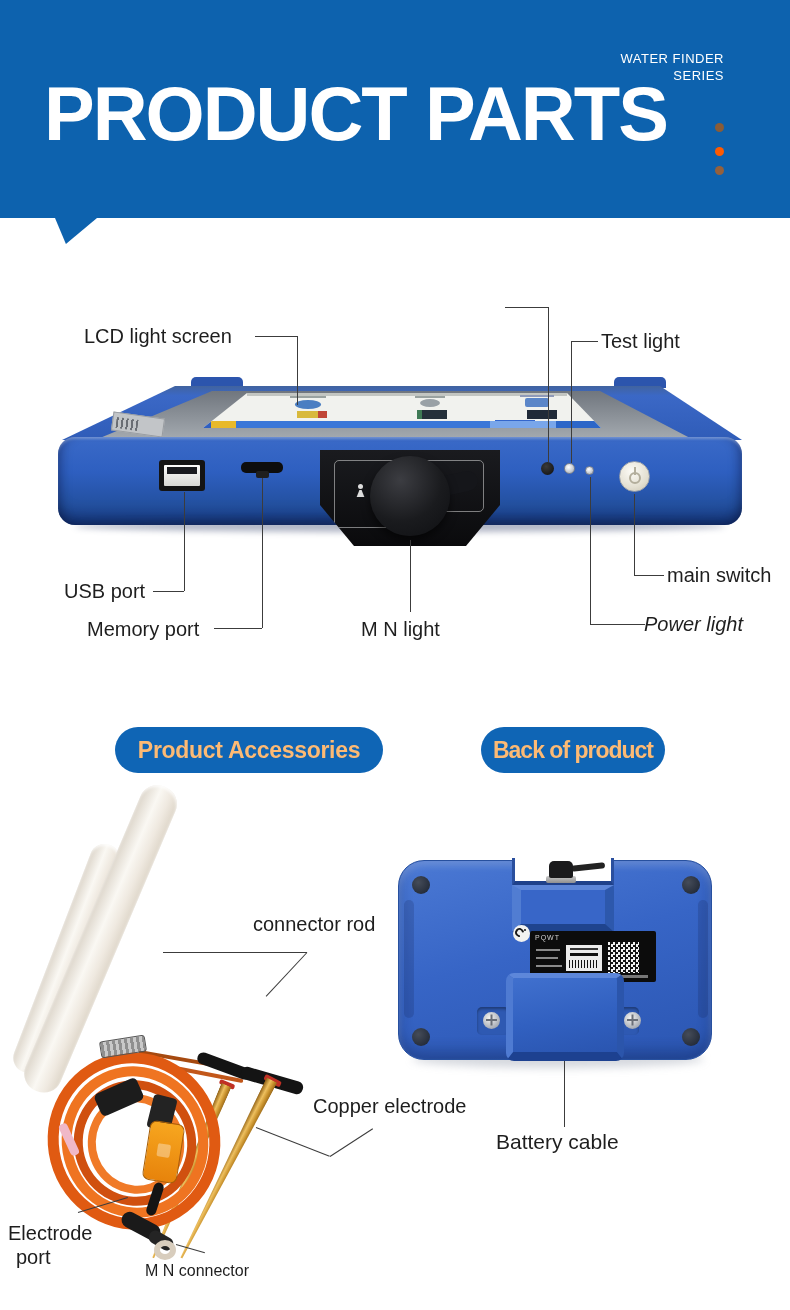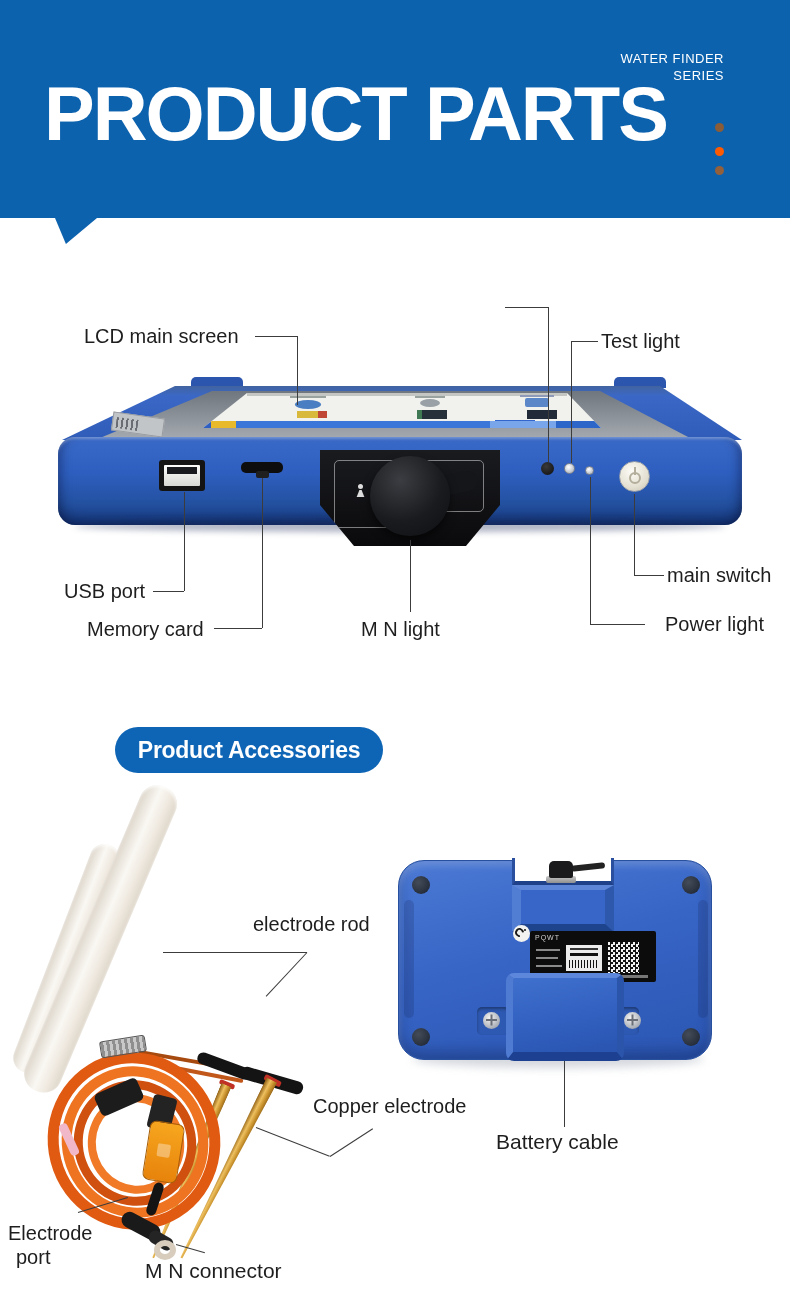--- a/index.html
+++ b/index.html
@@ -66,21 +66,21 @@
                background:radial-gradient(circle at 40% 35%,#3a3a3a,#0d0d0d); }
   .led { border-radius:50%; border:1px solid #7d828c;
          background:radial-gradient(circle at 40% 35%,#ffffff,#b6bcc6 75%); }
   .main-switch { left:619px; top:461px; width:31px; height:31px; border-radius:50%;
                  border:1px solid #9aa0aa;
                  background:radial-gradient(circle at 40% 32%,#fcfbf6,#e4e0d2 60%,#c9c4b2); }
   .pw-ring { left:9px; top:10px; width:12px; height:12px; border:2px solid #b3ae9c; border-radius:50%; }
   .pw-line { left:14px; top:5px; width:2px; height:8px; background:#b3ae9c; }
 
   
-  .pill { height:46px; border-radius:23px; background:#0f65b5; color:#ffffff; display:flex;
+  .pill { height:46px; border-radius:23px; background:#0f65b5; color:#fdba74; display:flex;
           align-items:center; justify-content:center; font-size:23px; font-weight:bold; }
 
   
   .rod { border-radius:18px; transform-origin:50% 0;
          background:linear-gradient(90deg,#ddd6cb,#faf8f3 42%,#efe9e0 72%,#ded6c9);
          box-shadow:inset 0 2px 3px rgba(255,255,255,.8); }
   .spike { transform-origin:50% 0;
            background:linear-gradient(90deg,#8a5a10,#eec05f 42%,#c8912c 72%,#96661a);
            clip-path:polygon(0 0,100% 0,58% 100%,42% 100%); }
   .redring { background:#c03024; transform-origin:50% 0; border-radius:2px; }
@@ -181,48 +181,49 @@
   <div class="abs led" style="left:564px;top:463px;width:11px;height:11px;"></div>
   <div class="abs led" style="left:585px;top:466px;width:9px;height:9px;"></div>
   <div class="abs main-switch">
     <span class="abs pw-ring"></span>
     <span class="abs pw-line"></span>
   </div>
 
   <div class="abs hline" style="left:505px;top:307px;width:43px;"></div>
   <div class="abs vline" style="left:548px;top:307px;height:155px;"></div>
 
-  <div class="abs lbl" style="left:84px;top:324px;">LCD main screen</div>
+  <div class="abs lbl" style="left:84px;top:324px;">LCD light screen</div>
   <div class="abs hline" style="left:255px;top:336px;width:42px;"></div>
   <div class="abs vline" style="left:297px;top:336px;height:69px;"></div>
 
   <div class="abs lbl" style="left:601px;top:329px;">Test light</div>
   <div class="abs hline" style="left:571px;top:341px;width:27px;"></div>
   <div class="abs vline" style="left:571px;top:341px;height:122px;"></div>
 
   <div class="abs lbl" style="left:64px;top:579px;">USB port</div>
   <div class="abs hline" style="left:153px;top:591px;width:31px;"></div>
   <div class="abs vline" style="left:184px;top:492px;height:99px;"></div>
 
-  <div class="abs lbl" style="left:87px;top:617px;">Memory card</div>
+  <div class="abs lbl" style="left:87px;top:617px;">Memory port</div>
   <div class="abs hline" style="left:214px;top:628px;width:48px;"></div>
   <div class="abs vline" style="left:262px;top:478px;height:150px;"></div>
 
   <div class="abs lbl" style="left:361px;top:617px;">M N light</div>
   <div class="abs vline" style="left:410px;top:540px;height:72px;"></div>
 
   <div class="abs lbl" style="left:667px;top:563px;">main switch</div>
   <div class="abs hline" style="left:634px;top:575px;width:30px;"></div>
   <div class="abs vline" style="left:634px;top:494px;height:81px;"></div>
 
-  <div class="abs lbl" style="left:665px;top:612px;">Power light</div>
+  <div class="abs lbl" style="left:644px;top:612px;font-style:italic;">Power light</div>
   <div class="abs hline" style="left:590px;top:624px;width:55px;"></div>
   <div class="abs vline" style="left:590px;top:477px;height:147px;"></div>
 
   <div class="abs pill" style="left:115px;top:727px;width:268px;letter-spacing:-.3px;">Product Accessories</div>
+  <div class="abs pill" style="left:481px;top:727px;width:184px;letter-spacing:-1px;">Back of product</div>
 
   <div class="abs rod" style="left:95px;top:845px;width:30px;height:243px;transform:rotate(21deg);"></div>
   <div class="abs rod" style="left:146px;top:787px;width:38px;height:330px;transform:rotate(23deg);"></div>
 
   <div class="abs icon-wire" style="left:138px;top:1056px;width:72px;height:4px;background:#a64a10;transform:rotate(10deg);"></div>
   <div class="abs icon-wire" style="left:148px;top:1070px;width:96px;height:4px;background:#c2571a;transform:rotate(11deg);"></div>
   <div class="abs strap" style="left:196px;top:1060px;width:56px;height:12px;transform:rotate(20deg);"></div>
   <div class="abs strap" style="left:240px;top:1074px;width:64px;height:13px;transform:rotate(16deg);"></div>
 
   <div class="abs redring" style="left:220px;top:1082px;width:16px;height:5px;transform:rotate(23deg);"></div>
@@ -239,35 +240,35 @@
   <div class="abs" style="left:96px;top:1085px;width:46px;height:24px;background:#1c1c1c;border-radius:5px;transform:rotate(-24deg);"></div>
   <div class="abs" style="left:150px;top:1096px;width:24px;height:34px;background:#232323;border-radius:4px;transform:rotate(14deg);"></div>
   <div class="abs" style="left:146px;top:1122px;width:35px;height:60px;background:linear-gradient(180deg,#f7a61f,#e7830b);border:1px solid #a85f06;border-radius:7px;transform:rotate(9deg);">
     <div class="abs" style="left:10px;top:21px;width:13px;height:13px;background:rgba(255,255,255,.35);border-radius:2px;"></div>
   </div>
   <div class="abs" style="left:150px;top:1182px;width:10px;height:34px;background:#141414;border-radius:5px;transform:rotate(18deg);"></div>
   <div class="abs" style="left:120px;top:1218px;width:42px;height:16px;background:#1a1a1a;border-radius:8px;transform:rotate(28deg);"></div>
   <div class="abs" style="left:148px;top:1234px;width:26px;height:13px;background:#242424;border-radius:6px;transform:rotate(30deg);"></div>
   <div class="abs" style="left:154px;top:1240px;width:22px;height:20px;border:6px solid #d8cdbd;border-radius:50%;"></div>
 
-  <div class="abs lbl" style="left:253px;top:912px;">electrode rod</div>
+  <div class="abs lbl" style="left:253px;top:912px;">connector rod</div>
   <div class="abs hline" style="left:163px;top:952px;width:144px;"></div>
   <div class="abs dline" style="left:307px;top:952px;width:60px;transform:rotate(133deg);"></div>
 
   <div class="abs lbl" style="left:313px;top:1094px;">Copper electrode</div>
   <div class="abs dline" style="left:256px;top:1127px;width:79px;transform:rotate(21.4deg);"></div>
   <div class="abs dline" style="left:330px;top:1156px;width:51px;transform:rotate(-33deg);"></div>
 
   <div class="abs lbl" style="left:8px;top:1221px;">
     <div>Electrode</div>
     <div style="padding-left:8px;">port</div>
   </div>
   <div class="abs dline" style="left:78px;top:1212px;width:52px;transform:rotate(-16.7deg);"></div>
 
-  <div class="abs lbl" style="left:145px;top:1259px;font-size:21px;">M N connector</div>
+  <div class="abs lbl" style="left:145px;top:1259px;font-size:16px;">M N connector</div>
   <div class="abs dline" style="left:176px;top:1244px;width:30px;transform:rotate(16deg);"></div>
 
   <div class="abs bk-shadow"></div>
   <div class="abs bk-body"></div>
   <div class="abs bk-strip" style="left:404px;top:900px;"></div>
   <div class="abs bk-strip" style="left:698px;top:900px;"></div>
   <div class="abs bk-pad" style="left:412px;top:876px;"></div>
   <div class="abs bk-pad" style="left:682px;top:876px;"></div>
   <div class="abs bk-pad" style="left:412px;top:1028px;"></div>
   <div class="abs bk-pad" style="left:682px;top:1028px;"></div>

